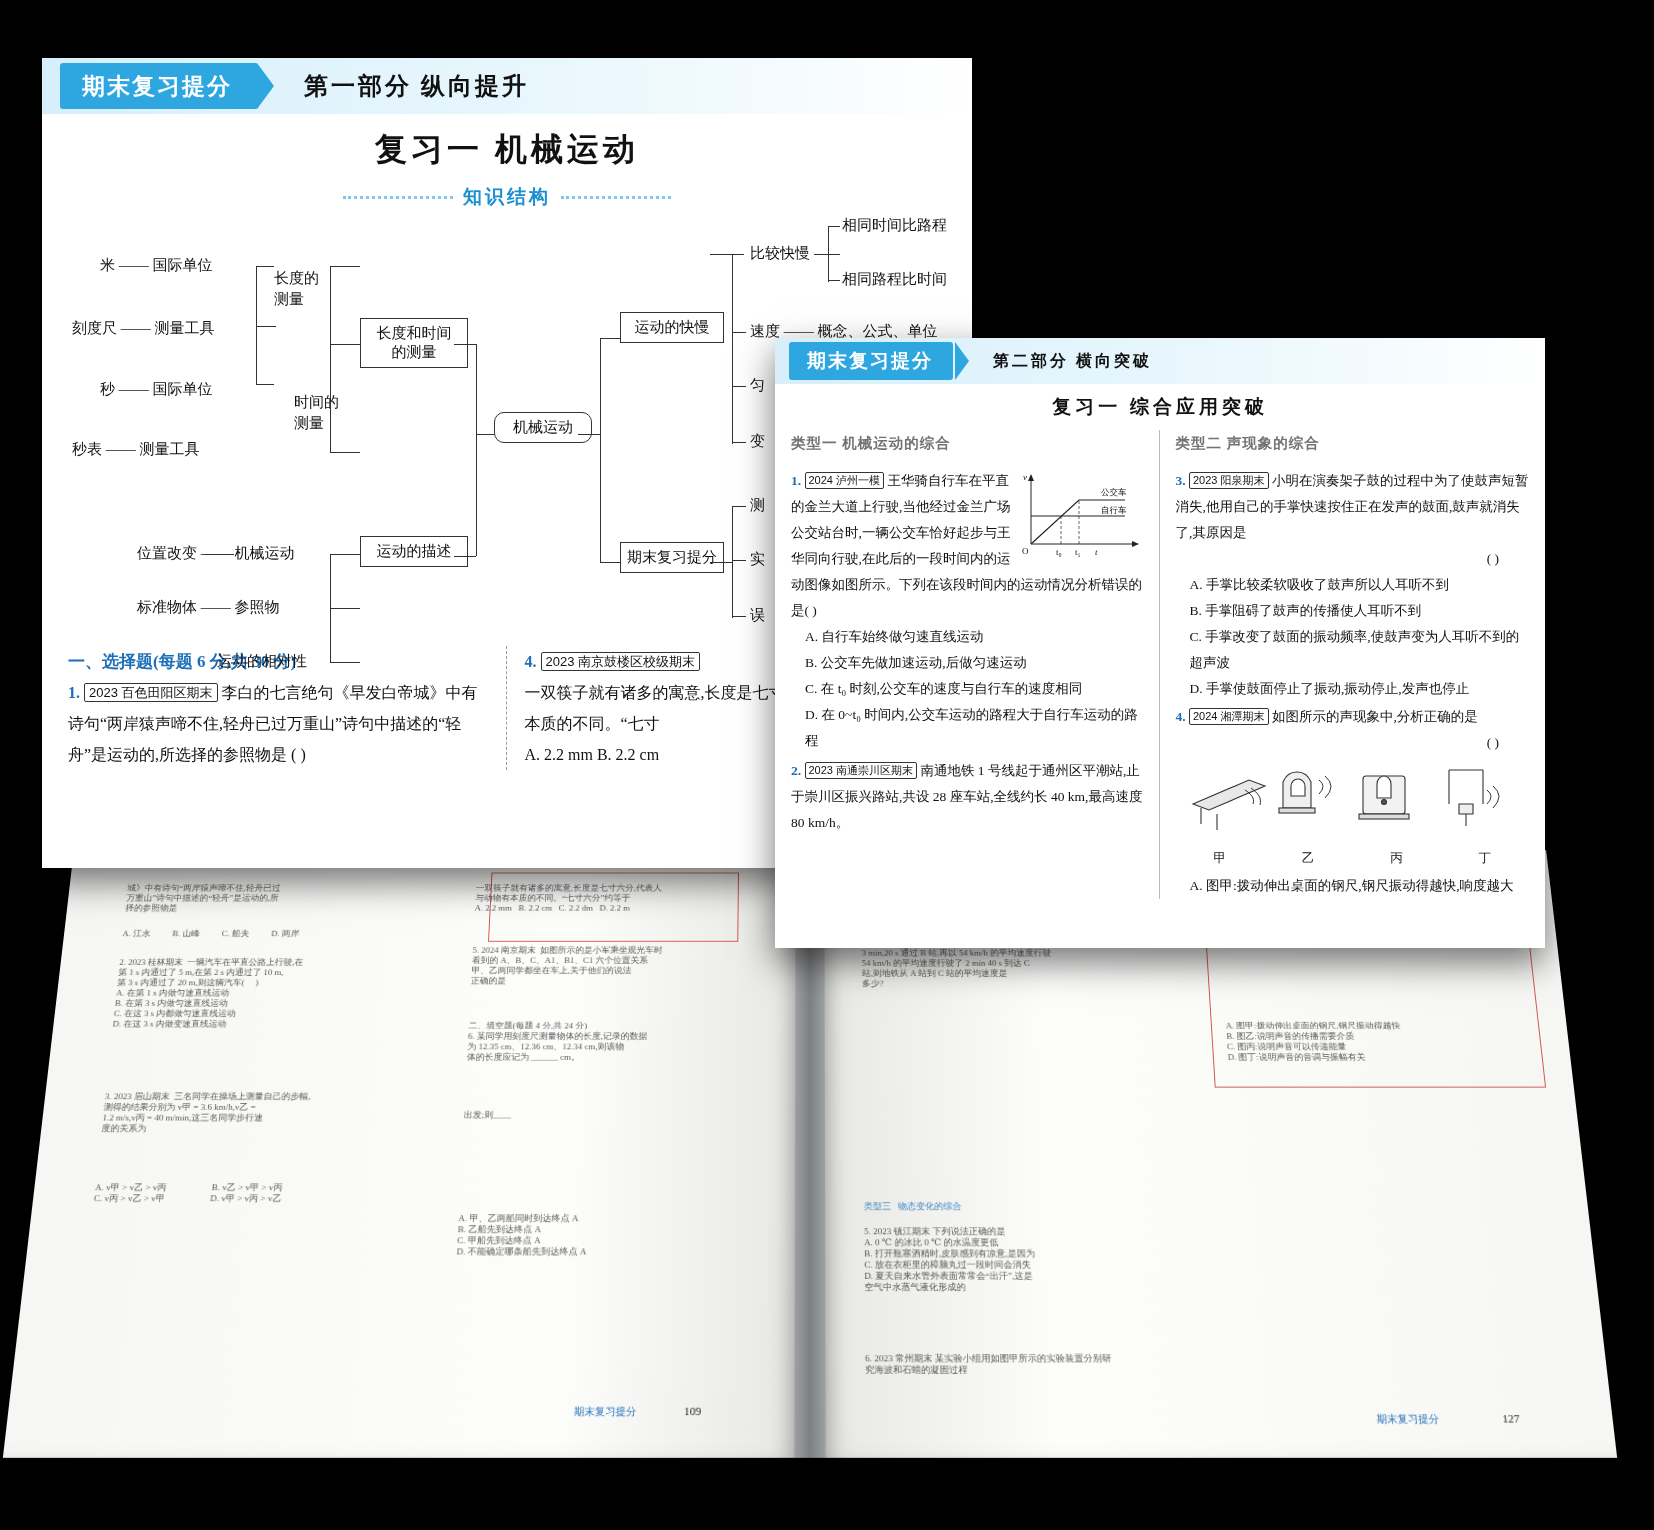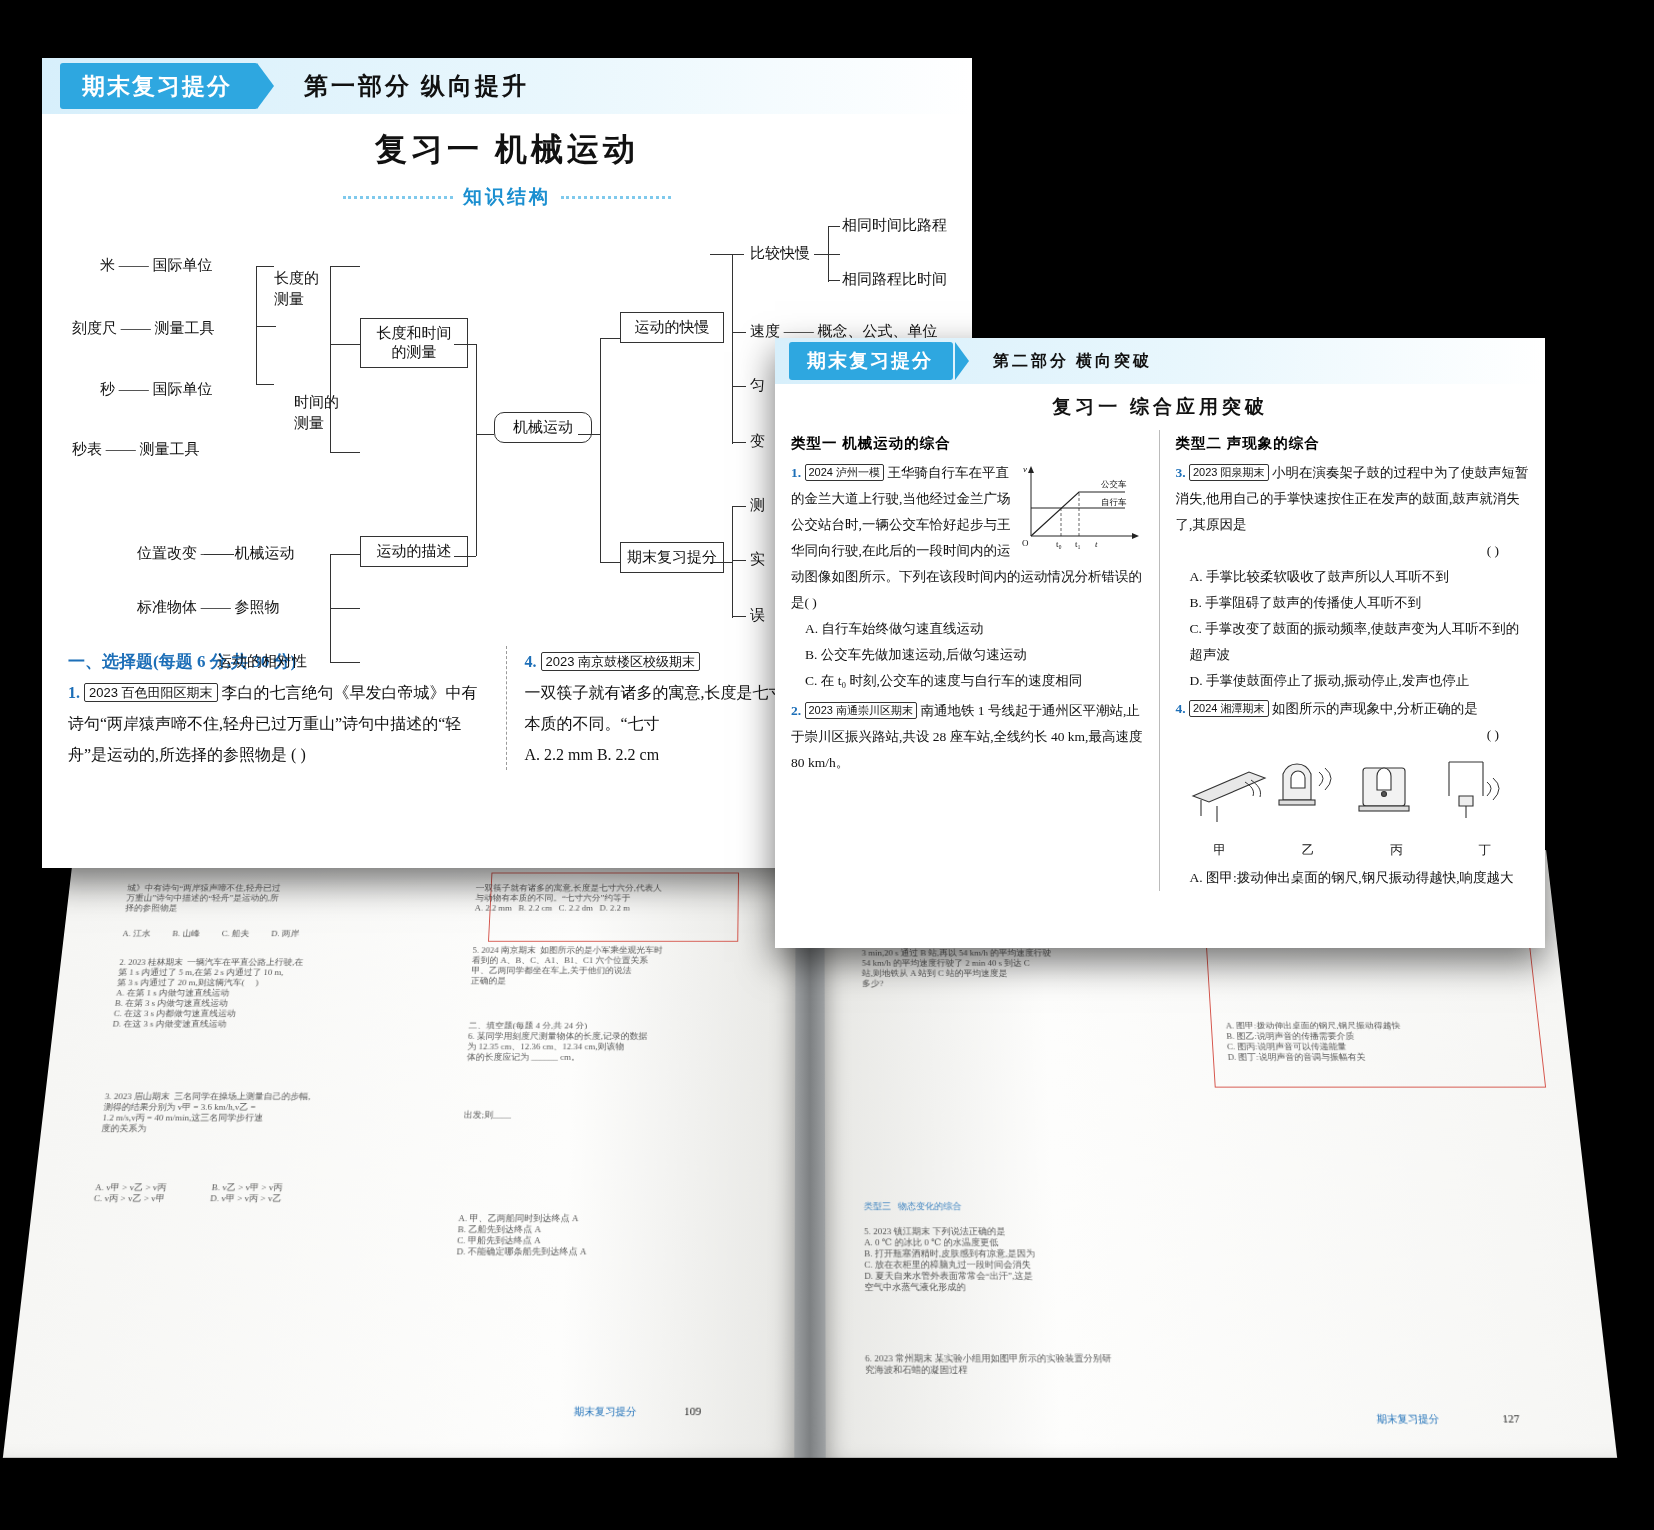--- a/index.html
+++ b/index.html
@@ -71,21 +71,21 @@
   #card2{left:775px;top:338px;width:770px;height:610px;}
   #card2 .hdr{height:46px;}
   #card2 .hdr-tab{height:38px;font-size:19px;margin-left:14px;padding:0 20px 0 18px;}
   #card2 .hdr-tab:after{border-left:14px solid #2ea7e0;border-top:19px solid transparent;border-bottom:19px solid transparent;}
   #card2 .hdr-title{margin-left:40px;font-size:16px;}
   #card2 .sec-title{font-size:19px;margin-top:10px;}
   .twocol{display:flex;margin-top:10px;padding:0 16px;}
   .col{flex:1;font-size:13.5px;line-height:26px;}
   .col.left{padding-right:14px;border-right:1px solid #bbb;}
   .col.right{padding-left:16px;}
-  .typehead{color:#000000;font-weight:bold;font-size:14.5px;letter-spacing:1px;margin-bottom:4px;}
+  .typehead{color:#737373;font-weight:bold;font-size:14.5px;letter-spacing:1px;margin-bottom:12px;}
   .tag-s{display:inline-block;border:1px solid #333;border-radius:2px;padding:0 3px;
        font-size:11px;line-height:15px;vertical-align:1px;font-family:"Liberation Sans",sans-serif;}
   .opt{padding-left:14px;}
   .right-blank{text-align:right;padding-right:30px;}
   .fig-graph{float:right;width:128px;height:92px;margin:2px 0 0 6px;}
   .fig-sound{margin:4px 0 2px 0;text-align:center;}
   .fig-letters{display:flex;justify-content:space-around;font-size:12.5px;margin-top:-2px;}
 </style>
 </head>
 <body>
@@ -307,20 +307,21 @@
           <text x="78" y="85" font-size="9" font-style="italic" fill="#111">t</text>
           <text x="84" y="25" font-size="8.5" fill="#111">公交车</text>
           <text x="84" y="43" font-size="8.5" fill="#111">自行车</text>
         </svg>
         <span class="qnum">1.</span>
         <span class="tag-s">2024 泸州一模</span>
         <span>王华骑自行车在平直的金兰大道上行驶,当他经过金兰广场公交站台时,一辆公交车恰好起步与王华同向行驶,在此后的一段时间内的运动图像如图所示。下列在该段时间内的运动情况分析错误的是(        )</span>
         <div class="opt">A. 自行车始终做匀速直线运动</div>
         <div class="opt">B. 公交车先做加速运动,后做匀速运动</div>
         <div class="opt">C. 在 t₀ 时刻,公交车的速度与自行车的速度相同</div>
+        <div class="opt">D. 在 0~t₀ 时间内,公交车运动的路程大于自行车运动的路程</div>
       </div>
 
       <div style="margin-top:4px;">
         <span class="qnum">2.</span>
         <span class="tag-s">2023 南通崇川区期末</span>
         <span>南通地铁 1 号线起于通州区平潮站,止于崇川区振兴路站,共设 28 座车站,全线约长 40 km,最高速度 80 km/h。</span>
       </div>
     </div>
 
     <div class="col right">

